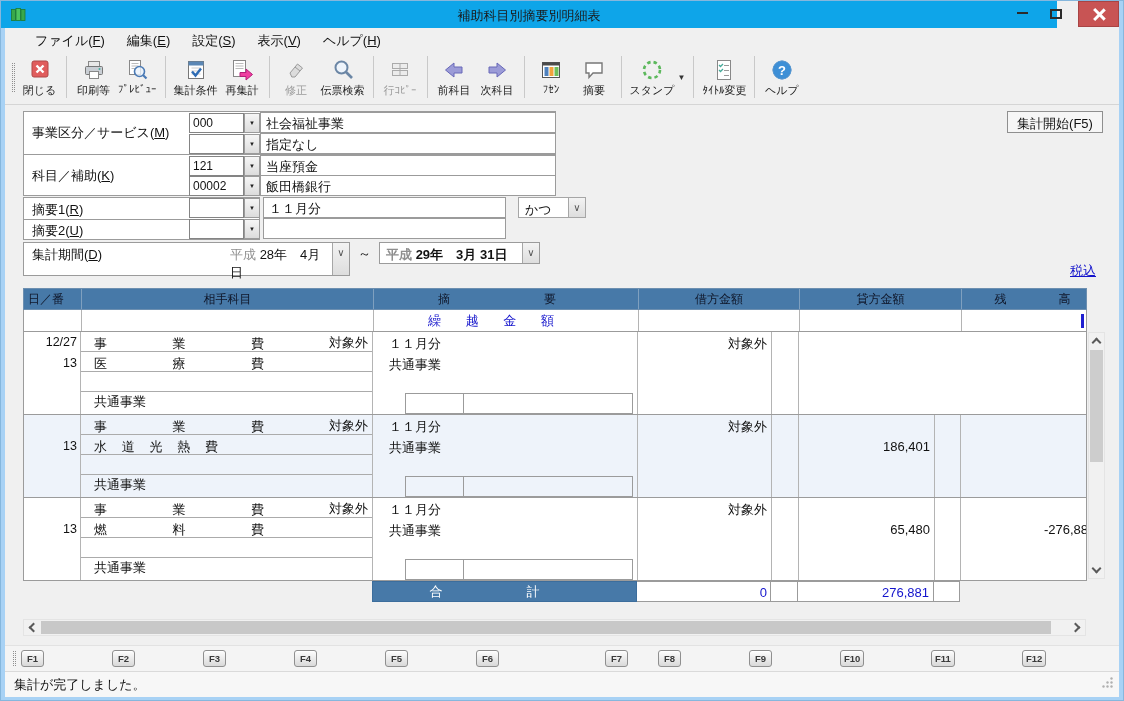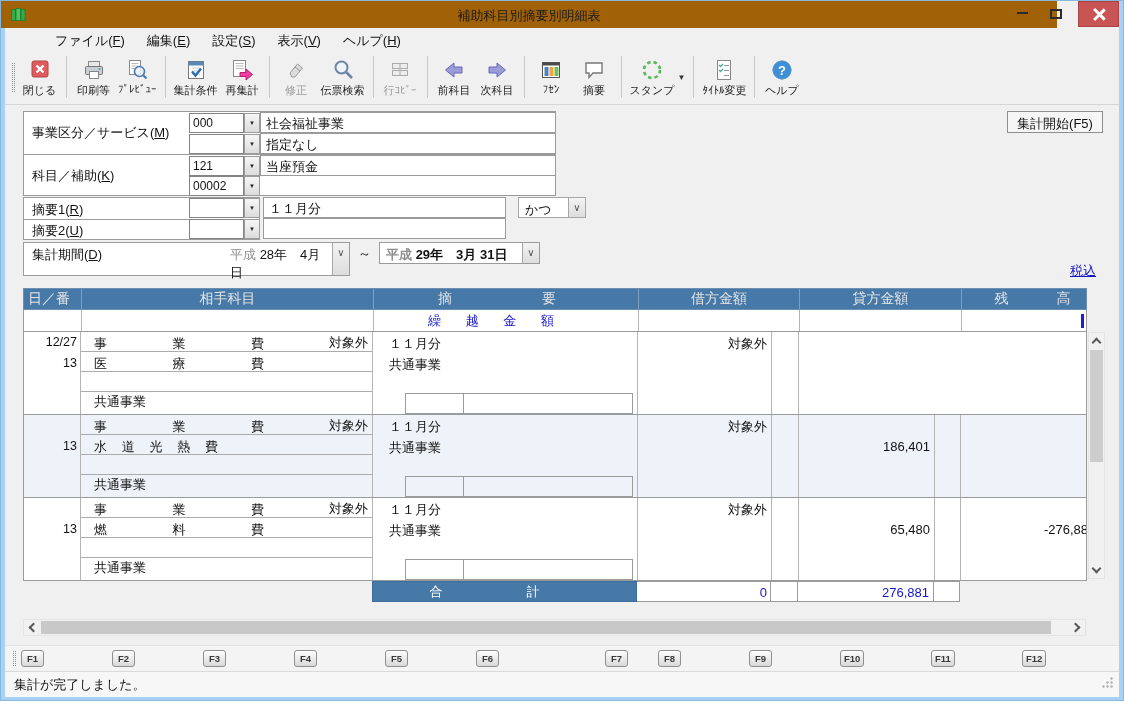--- a/index.html
+++ b/index.html
@@ -5,36 +5,36 @@
 * { margin:0; padding:0; box-sizing:border-box; }
 body { background:#d8d8d8; font-family:"Liberation Sans","DejaVu Sans",sans-serif; }
 .window { position:relative; width:1124px; height:701px; background:#f0f0f0;
   font-size:13px; color:#111; overflow:hidden; border:1px solid #86b7dd; }
 .edge { position:absolute; background:#a8d2f5; z-index:50; }
 .edge.l { left:0; top:0; width:4px; height:701px; }
 .edge.r { right:0; top:0; width:4px; height:701px; }
 .edge.b { left:0; top:696px; width:1124px; height:5px; }
 
 
-.titlebar { position:absolute; left:0; top:0; width:1056px; height:27px; background:#a16207; z-index:60; }
+.titlebar { position:absolute; left:0; top:0; width:1056px; height:27px; background:#0ea5e9; z-index:60; }
 .app-icon { position:absolute; left:9px; top:5px; width:17px; height:17px; }
 .title { position:absolute; left:0; right:0; top:6px; text-align:center; font-size:13px; color:#1b1b1b; }
 .winbtn { position:absolute; top:0; height:26px; display:flex; align-items:center; justify-content:center; cursor:default; }
 .btn-min { left:1005px; width:32px; }
 .btn-max { left:1039px; width:32px; }
 .btn-close { left:1077px; top:0px; width:41px; height:26px; background:#c85454; border:1px solid #a84444; }
 .g-min { width:11px; height:3px; border-bottom:2px solid #2b2b2b; margin-top:-3px; }
 .g-max { width:12px; height:10px; border:2px solid #2b2b2b; background:transparent; }
 .g-close { position:relative; width:14px; height:14px; }
 .g-close::before,.g-close::after { content:""; position:absolute; left:6px; top:0px; width:2.5px; height:15px; background:#fff; }
 .g-close::before { transform:rotate(45deg); }
 .g-close::after { transform:rotate(-45deg); }
 
 
-.menubar { position:absolute; left:4px; top:27px; width:1116px; height:25px; background:#f0f0f0; display:flex; align-items:center; padding-left:39px; z-index:40; }
+.menubar { position:absolute; left:4px; top:27px; width:1116px; height:25px; background:#f0f0f0; display:flex; align-items:center; padding-left:19px; z-index:40; }
 .menu-item { padding:3px 11px; }
 .menu-item u { text-decoration:underline; }
 
 
 .toolbar { position:absolute; left:4px; top:52px; width:1116px; height:52px; background:#f0f0f0; border-bottom:1px solid #d5d5d5; display:flex; align-items:flex-start; padding:2px 0 0 13px; z-index:40; }
 .tgrip { position:absolute; left:7px; top:10px; bottom:12px; width:3px; border-left:1px dotted #8f8f8f; border-right:1px dotted #8f8f8f; }
 .tbtn { display:flex; flex-direction:column; align-items:center; justify-content:flex-start; min-width:43px; height:47px; padding:2px 3px 0 3px; font-size:11px; color:#1d1d1d; white-space:nowrap; }
 .tbtn .ticon { height:26px; display:flex; align-items:center; justify-content:center; }
 .tbtn.disabled { color:#9b9b9b;align-items:center; }
 .tsep { width:1px; height:42px; background:#c9c9c9; margin:1px 5px 0 5px; flex:none; }
@@ -53,21 +53,21 @@
 .combo .ctext { position:absolute; left:6px; top:3px; font-size:13px; }
 .vbtn { position:absolute; right:0; top:0; bottom:0; width:17px; background:linear-gradient(#f3f3f3,#dddddd); border-left:1px solid #a6a6a6; color:#555; font-size:10px; text-align:center; line-height:19px; }
 .era { color:#8e8e8e; }
 .start-btn { position:absolute; left:1006px; top:110px; width:96px; height:22px; background:#f6f6f6; border:1px solid #8f8f8f; text-align:center; padding-top:3px; font-size:13px; }
 .tax-link { position:absolute; left:1069px; top:261px; color:#1414cc; text-decoration:underline; font-size:13px; }
 .tilde { position:absolute; left:357px; top:244px; font-size:13px; }
 
 
 .tbl { position:absolute; left:22px; top:287px; width:1064px; z-index:10; }
 .thead { display:flex; height:22px; background:#4779a8; border:1px solid #6d8fb0; overflow:hidden; }
-.th { color:#e5e5e5; display:flex; align-items:center; justify-content:center; border-right:1px solid #7fa0bf; height:100%; flex:none; font-size:14px;text-align:right; }
+.th { color:#0f172a; display:flex; align-items:center; justify-content:center; border-right:1px solid #7fa0bf; height:100%; flex:none; font-size:12px;text-align:right; }
 .w-date{width:58px;} .w-partner{width:292px;} .w-summary{width:265px;} .w-debit{width:161px;} .w-credit{width:162px;} .w-balance{width:123px; border-right:none;}
 .th.w-date { justify-content:flex-start; padding-left:4px; }
 [data-justify] { display:inline-flex; justify-content:space-between; }
 .jw118 { width:118px; margin-right:18px; }
 .jw76 { width:76px; margin-left:18px; }
 .jw126 { width:126px; margin-right:30px; color:#1414cc; }
 .jw110 { width:110px; margin-right:40px; }
 .carry { display:flex; height:22px; background:#fff; border-left:1px solid #9b9b9b; border-right:1px solid #9b9b9b; border-bottom:1px solid #9b9b9b; overflow:hidden; }
 .cr { border-right:1px solid #b4b4b4; height:100%; flex:none; position:relative; display:flex; align-items:center; justify-content:center; }
 .cr:last-child { border-right:none; }
@@ -334,20 +334,21 @@
     <span class="dbtn" style="left:220px; top:1px;">▼</span>
     <span class="namef" style="left:236px; top:0px; width:296px;">社会福祉事業</span>
     <span class="code" style="left:165px; top:22px; width:55px;"></span>
     <span class="dbtn" style="left:220px; top:22px;">▼</span>
     <span class="namef" style="left:236px; top:21px; width:296px;">指定なし</span>
     <span class="code" style="left:165px; top:44px; width:55px;">121</span>
     <span class="dbtn" style="left:220px; top:44px;">▼</span>
     <span class="namef" style="left:236px; top:43px; width:296px;">当座預金</span>
     <span class="code" style="left:165px; top:64px; width:55px;">00002</span>
     <span class="dbtn" style="left:220px; top:64px;">▼</span>
+    <span class="namef" style="left:236px; top:63px; width:296px;">飯田橋銀行</span>
   </div>
 
   <div class="fbox" style="left:22px; top:196px; width:237px; height:43px;">
     <div class="hline" style="top:21px;"></div>
     <span class="flabel" style="top:3px;">摘要1(<u>R</u>)</span>
     <span class="flabel" style="top:24px;">摘要2(<u>U</u>)</span>
     <span class="code" style="left:165px; top:0px; width:55px;"></span>
     <span class="dbtn" style="left:220px; top:0px;">▼</span>
     <span class="code" style="left:165px; top:21px; width:55px;"></span>
     <span class="dbtn" style="left:220px; top:21px;">▼</span>

